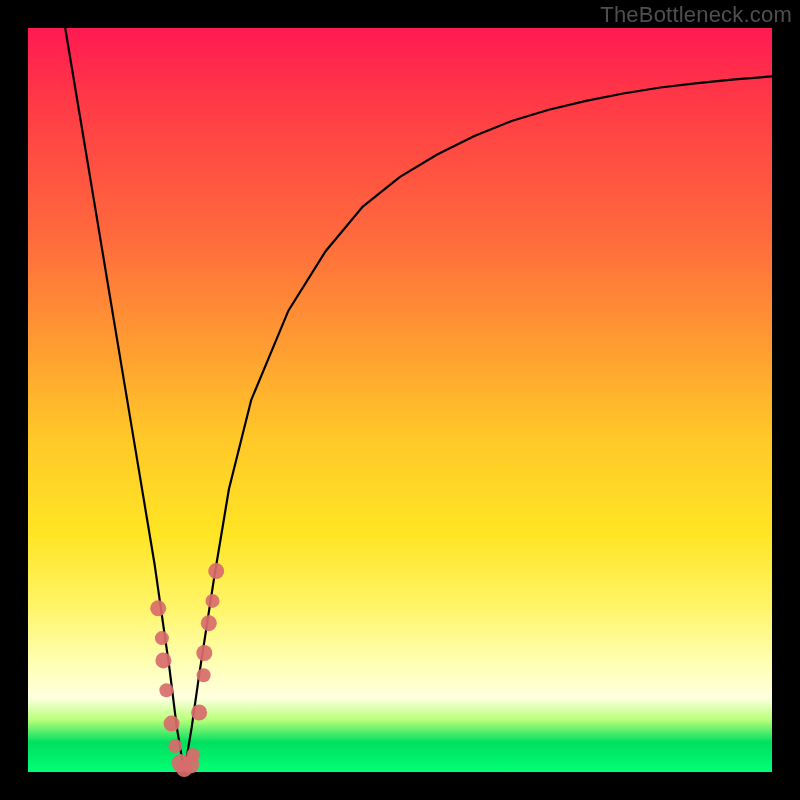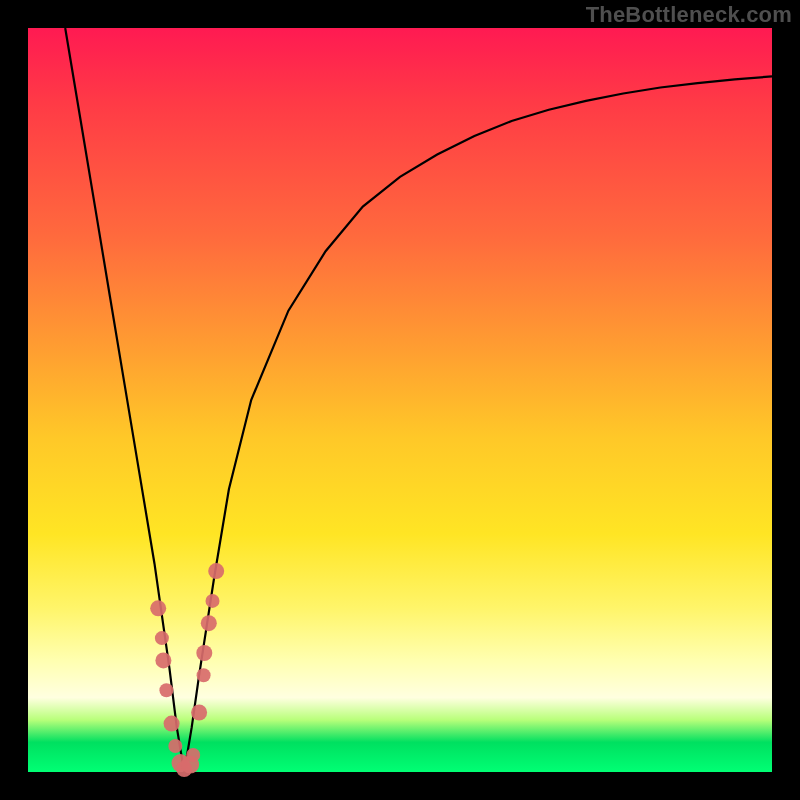--- a/index.html
+++ b/index.html
@@ -38,21 +38,21 @@
       #00e060 96%,
       #00ff74 100%
     );
   }
   .watermark {
     position: absolute;
     top: 2px;
     right: 8px;
     color: #4f4f4f;
     font-size: 22px;
-    font-weight: 700;
+    font-weight: 400;
     letter-spacing: 0.2px;
     user-select: none;
   }
   svg.curves {
     position: absolute;
     left: 0;
     top: 0;
     width: 744px;
     height: 744px;
     overflow: visible;

